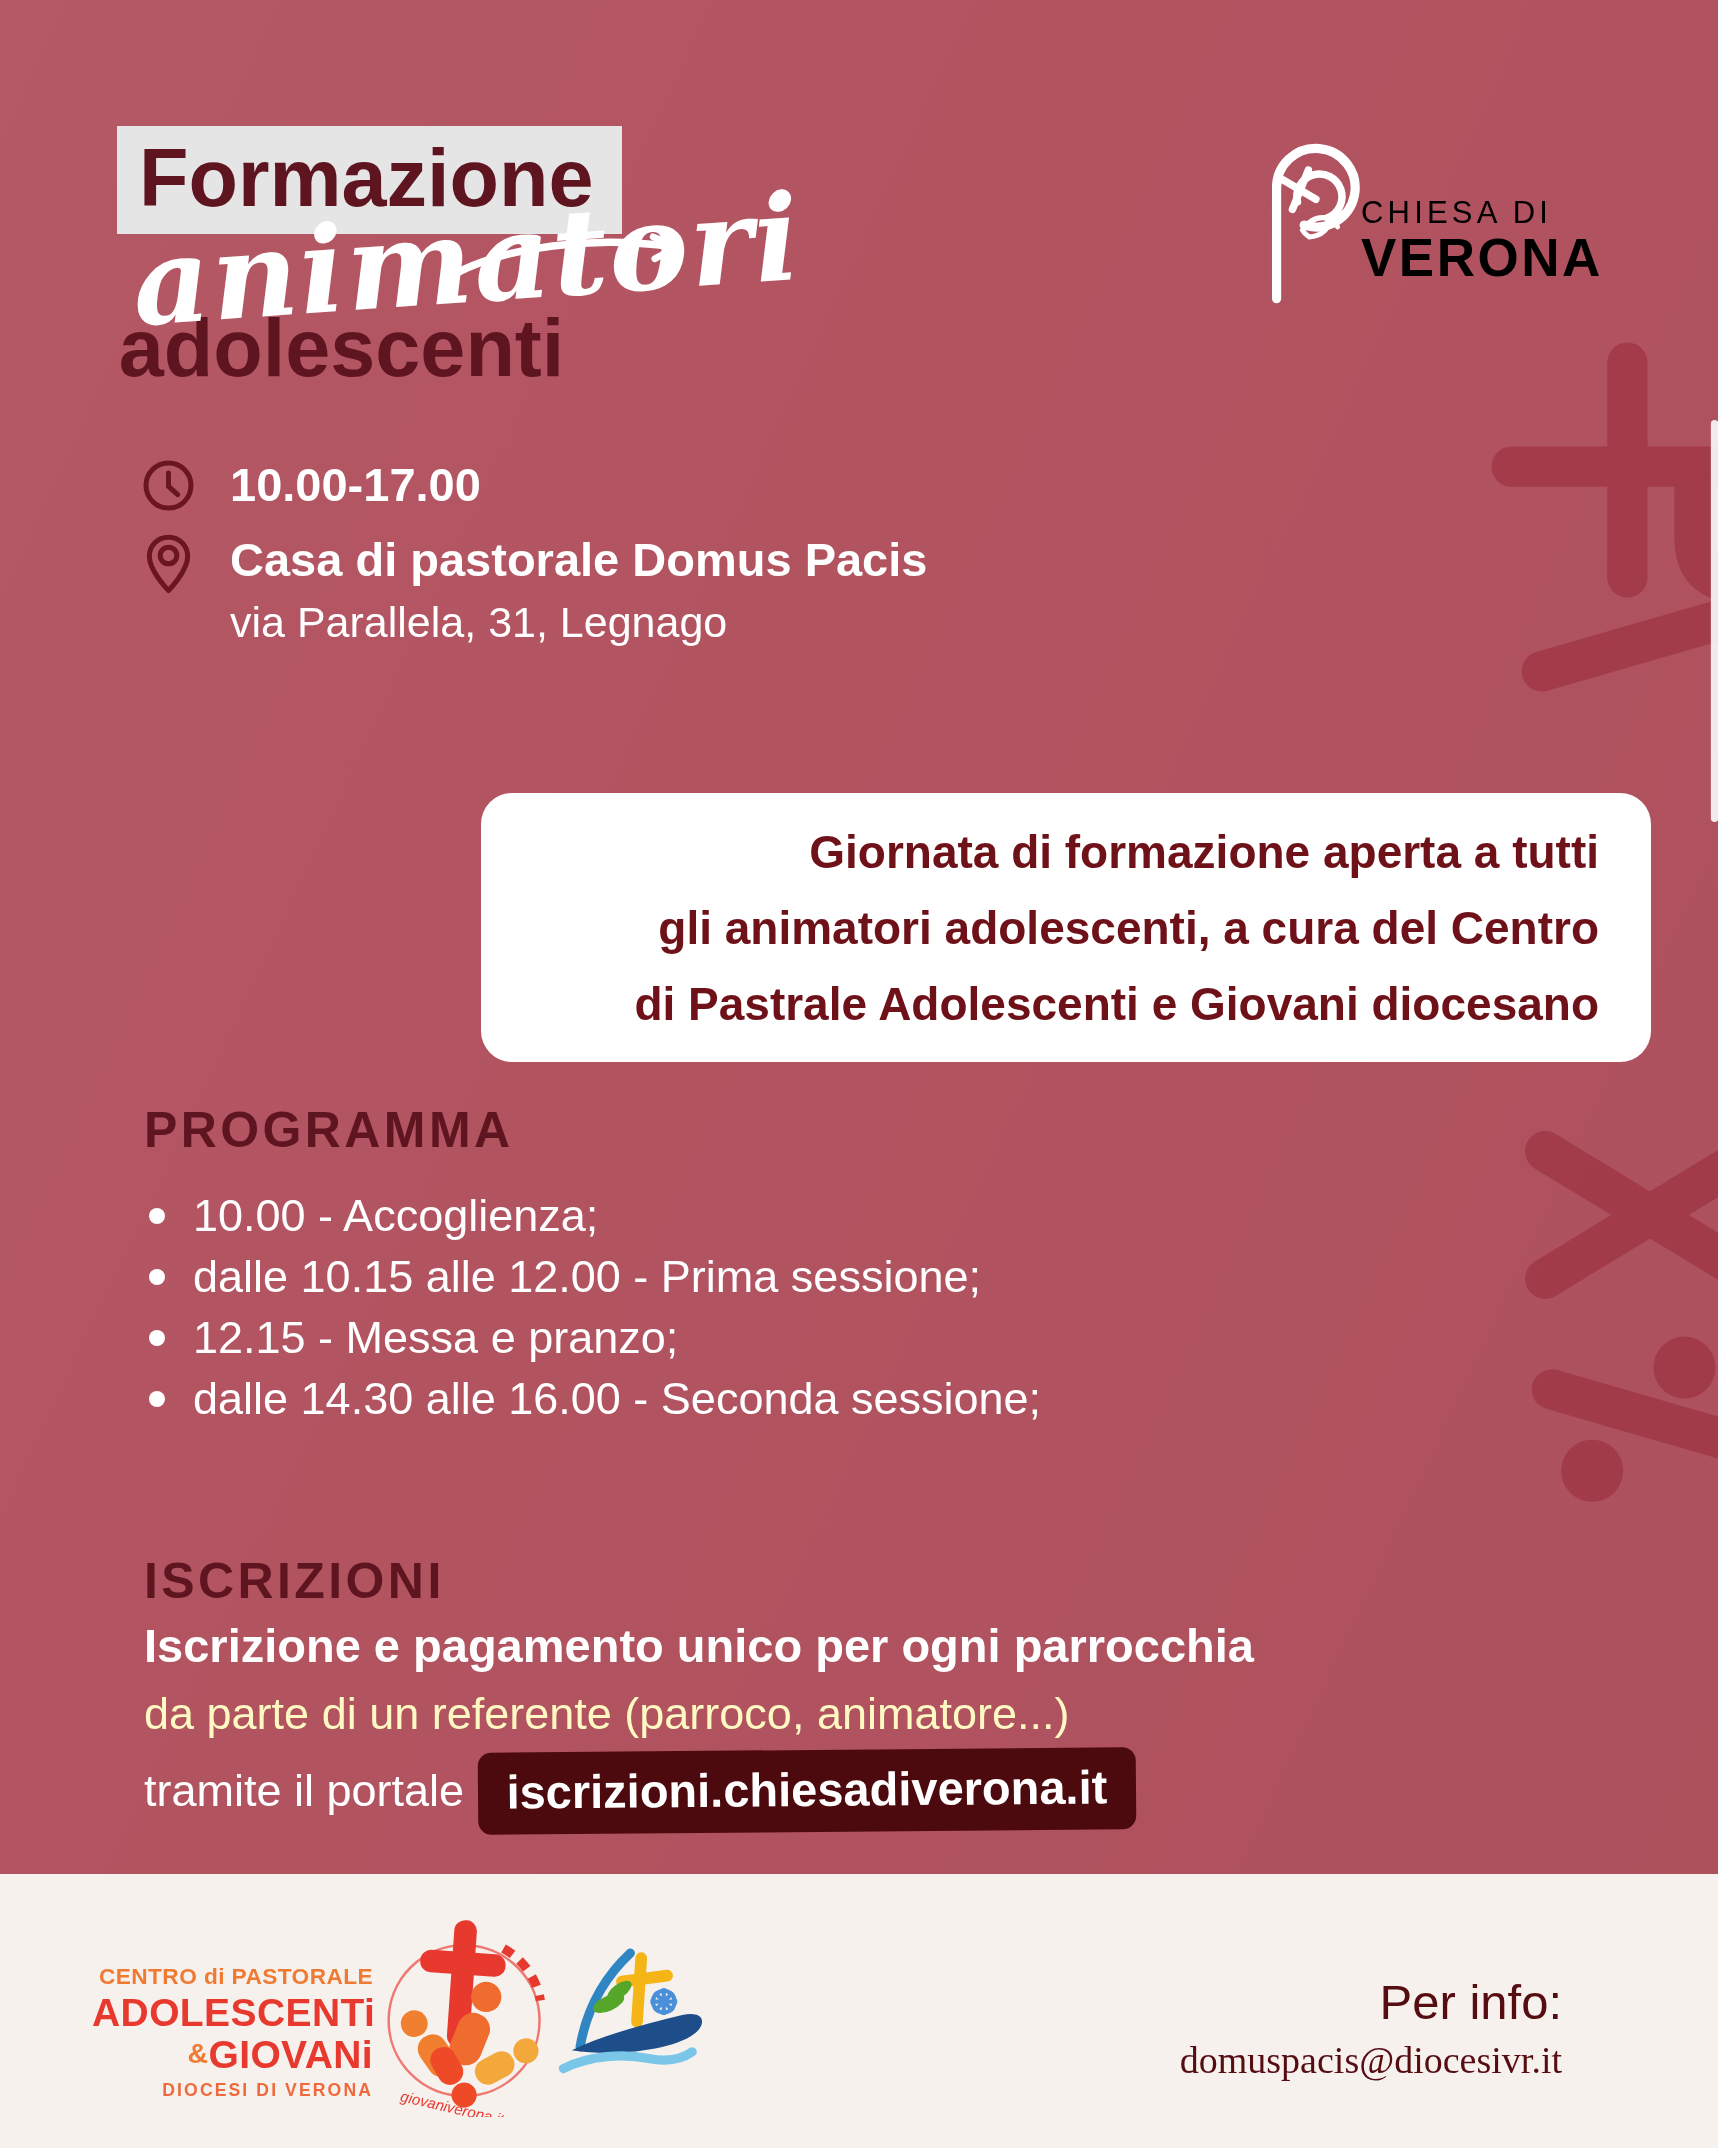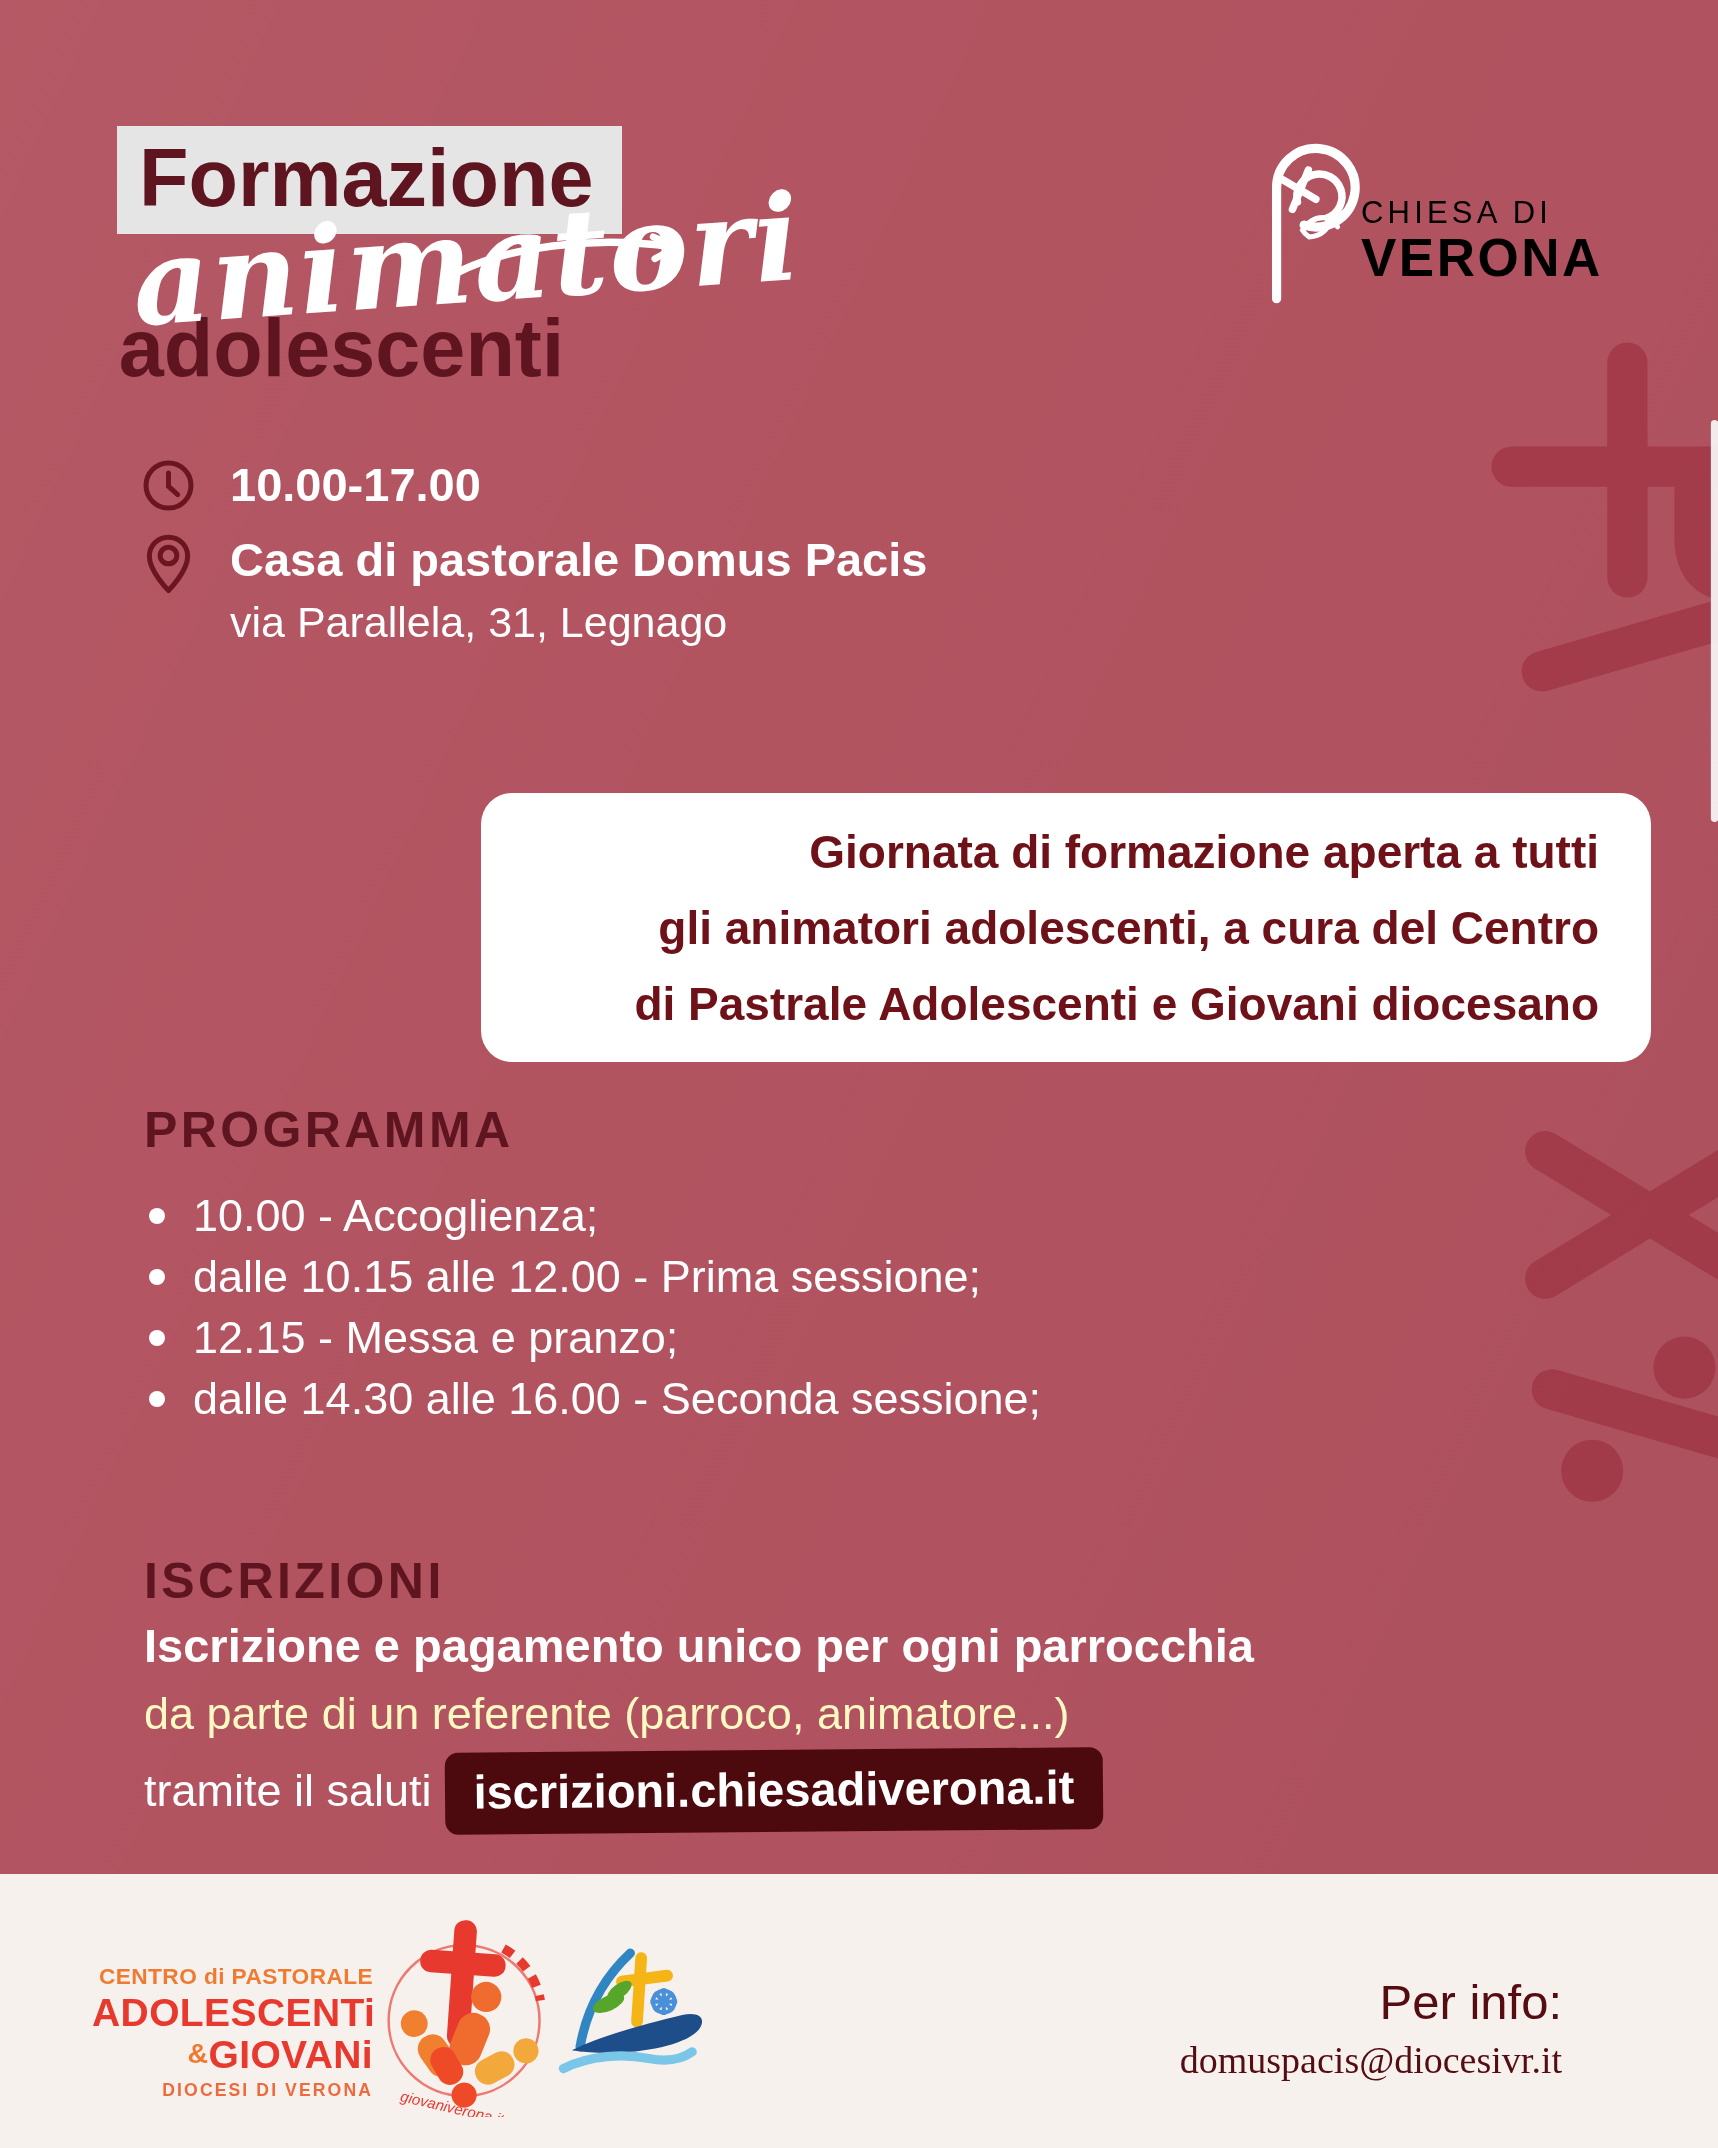--- a/index.html
+++ b/index.html
@@ -169,21 +169,21 @@
     <li>10.00 - Accoglienza;</li>
     <li>dalle 10.15 alle 12.00 - Prima sessione;</li>
     <li>12.15 - Messa e pranzo;</li>
     <li>dalle 14.30 alle 16.00 - Seconda sessione;</li>
   </ul>
 
   <div class="section-heading reg-heading">ISCRIZIONI</div>
   <div class="reg-line1">Iscrizione e pagamento unico per ogni parrocchia</div>
   <div class="reg-line2">da parte di un referente (parroco, animatore...)</div>
   <div class="reg-line3">
-    <span>tramite il saluti</span>
+    <span>tramite il portale</span>
     <span class="portal-badge">iscrizioni.chiesadiverona.it</span>
   </div>
 
   <div class="footer"></div>
 
   <div class="cpag-text">
     <div class="cpag-l1">CENTRO di PASTORALE</div>
     <div class="cpag-l2">ADOLESCENTi</div>
     <div class="cpag-l3"><span class="cpag-amp">&amp;</span><span>GIOVANi</span></div>
     <div class="cpag-l4">DIOCESI DI VERONA</div>

